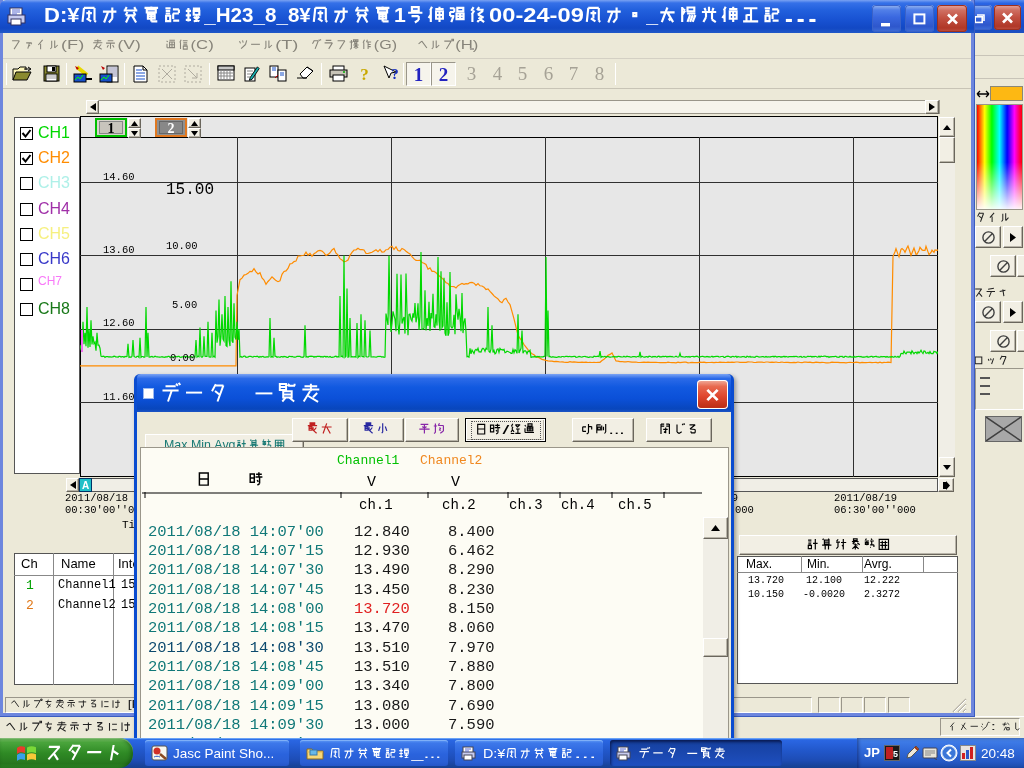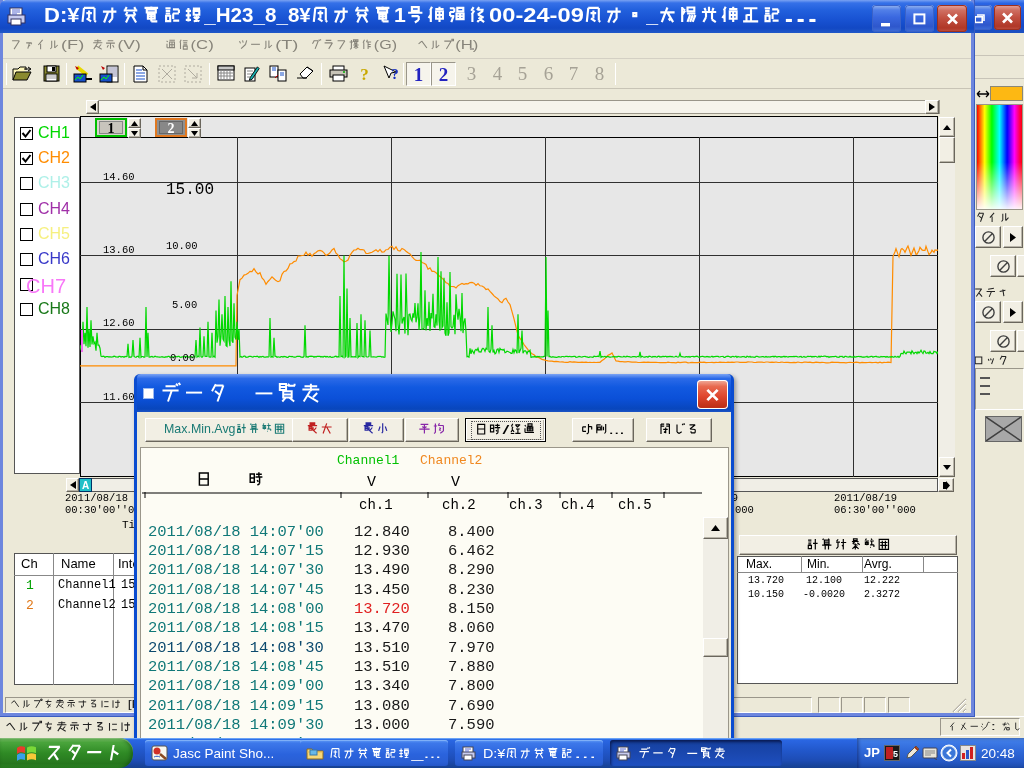--- a/index.html
+++ b/index.html
@@ -402,21 +402,21 @@
 <div class="t" style="left:38px;top:149px;font-size:16px;color:#ff8c00;font-weight:400">CH2</div>
 <div class="abs" style="left:20px;top:177px;width:13px;height:13px;background:#fff;border:1px solid #000;padding-left:0px"></div>
 <div class="t" style="left:38px;top:174px;font-size:16px;color:#aef0e8;font-weight:400">CH3</div>
 <div class="abs" style="left:20px;top:203px;width:13px;height:13px;background:#fff;border:1px solid #000;padding-left:0px"></div>
 <div class="t" style="left:38px;top:200px;font-size:16px;color:#a030a8;font-weight:400">CH4</div>
 <div class="abs" style="left:20px;top:228px;width:13px;height:13px;background:#fff;border:1px solid #000;padding-left:0px"></div>
 <div class="t" style="left:38px;top:225px;font-size:16px;color:#f6f080;font-weight:400">CH5</div>
 <div class="abs" style="left:20px;top:253px;width:13px;height:13px;background:#fff;border:1px solid #000;padding-left:0px"></div>
 <div class="t" style="left:38px;top:250px;font-size:16px;color:#3838c8;font-weight:400">CH6</div>
 <div class="abs" style="left:20px;top:278px;width:13px;height:13px;background:#fff;border:1px solid #000;padding-left:0px"></div>
-<div class="t" style="left:26px;top:275px;font-size:20px;color:#f878f8;font-weight:400">CH7</div>
+<div class="t" style="left:38px;top:275px;font-size:12px;color:#f878f8;font-weight:400">CH7</div>
 <div class="abs" style="left:20px;top:303px;width:13px;height:13px;background:#fff;border:1px solid #000;padding-left:0px"></div>
 <div class="t" style="left:38px;top:300px;font-size:16px;color:#187818;font-weight:400">CH8</div>
 <div class="abs" style="left:80px;top:116px;width:858px;height:361px;background:#e7e7e7;border:1px solid #000"></div>
 <div class="abs" style="left:80px;top:137px;width:858px;height:1px;background:#000"></div>
 <div class="abs" style="left:95px;top:118px;width:32px;height:19px;border:2px solid #00c000;background:#d8d4cc">
     <div style="position:absolute;left:2px;top:1px;width:24px;height:13px;background:#c8c4bc;border:1px solid #888;text-align:center;font-family:&quot;Liberation Serif&quot;,serif;font-weight:700;font-size:14px;line-height:13px;color:#000">1</div>
   </div>
 <div class="abs" style="left:155px;top:118px;width:32px;height:19px;border:2px solid #e07820;background:#909090">
     <div style="position:absolute;left:2px;top:1px;width:24px;height:13px;background:#888;border:1px solid #666;text-align:center;font-family:&quot;Liberation Serif&quot;,serif;font-weight:700;font-size:14px;line-height:13px;color:#fff">2</div>
   </div>
@@ -578,21 +578,21 @@
       <path d="M95.5 12.4H112.4" stroke="#fff" stroke-width="1.96" fill="none"></path>
       <path d="M119.8 3.1h6.3v5.9h-6.3ZM119.8 6.1H126.2M129.1 2.7L127.8 5.2M127.8 4.8H135.0M134.6 2.7V4.8M123.2 10.3h8.5v6.3h-8.5ZM123.2 13.5H131.7M125.7 16.7L122.3 20.5M129.5 16.7L134.2 20.5" stroke="#fff" stroke-width="1.96" fill="none"></path>
       <path d="M150.9 2.7V10.3M144.5 5.2H157.2M142.4 8.6H159.3M150.0 10.3L143.7 20.5M148.3 15.0L158.1 20.9M157.2 12.0L153.0 16.2" stroke="#fff" stroke-width="1.96" fill="none"></path>
     </svg>
   </div>
 <div class="cap capr" style="left:697px;top:380px;width:31px;height:29px;border-radius:4px;background:linear-gradient(180deg,#f0b0a0 0%,#e86a50 22%,#e04830 55%,#c03018 90%);box-shadow:inset 0 0 0 1px #fff">
     <svg width="17" height="16" viewBox="0 0 14 14">
       <path d="M2.5 2.5L11.5 11.5M11.5 2.5L2.5 11.5" stroke="#fff" stroke-width="2.4"></path>
     </svg>
   </div>
-<div class="btn" style="left:145px;top:418px;width:159px;height:24px">
+<div class="btn" style="left:145px;top:434px;width:159px;height:24px">
     <svg width="122" height="16" viewBox="0 0 122 16" style="overflow:visible">
       <text x="0.0" y="11.0" font-family="Liberation Sans" font-size="12.2" font-weight="400" fill="#1a7a74" textLength="71.5" lengthAdjust="spacingAndGlyphs">Max.Min.Avg</text>
       <path d="M73.3 2.8H76.3M73.6 4.5H76.3M73.6 6.1H76.1M73.6 7.4h2.8v3.0h-2.8ZM79.8 1.7V11.1M77.7 5.6H81.8" stroke="#1a7a74" stroke-width="1.06" fill="none"></path>
       <path d="M87.2 1.5L86.3 2.6M91.4 1.5L92.3 2.6M87.9 2.8h4.1v3.5h-4.1ZM87.9 4.6H92.1M85.9 7.2H94.1M88.6 7.2V11.1M91.6 7.2V11.1" stroke="#1a7a74" stroke-width="1.06" fill="none"></path>
       <path d="M100.0 1.5L99.1 2.6M104.1 1.5L105.0 2.6M98.4 3.5H102.3M100.3 3.5V7.4M99.1 4.9h2.5v1.6h-2.5ZM103.2 3.5H106.7M104.7 3.5V7.0M103.2 7.0H106.7M106.7 7.0V8.8M103.2 9.3H103.9" stroke="#1a7a74" stroke-width="1.06" fill="none"></path>
       <path d="M111.4 2.2h8.3v9.0h-8.3ZM114.1 3.3V10.2M116.9 3.3V10.2M112.3 4.9H118.7M112.3 7.4H118.7" stroke="#1a7a74" stroke-width="1.06" fill="none"></path>
     </svg>
   </div>
 <div class="btn" style="left:292px;top:418px;width:56px;height:24px">
     <svg width="29" height="18" viewBox="0 0 29 18" style="overflow:visible">
@@ -723,21 +723,21 @@
     </svg>
   </div>
 <div class="abs" style="left:46px;top:742px">
     <svg width="82" height="25" viewBox="0 0 82 25" style="overflow:visible">
       <path d="M3.7 4.9H14.7M14.4 4.9L5.5 17.4M9.6 11.2L15.1 17.8" stroke="#fff" stroke-width="2.10" fill="none" transform="skewX(-10)"></path>
       <path d="M28.1 2.7L24.8 9.0M27.8 3.8H34.8M34.8 3.8L29.6 17.8M27.4 8.6L31.8 12.3" stroke="#fff" stroke-width="2.10" fill="none" transform="skewX(-10)"></path>
       <path d="M43.0 10.1H57.0" stroke="#fff" stroke-width="2.10" fill="none" transform="skewX(-10)"></path>
       <path d="M68.2 3.1V18.2M68.2 8.6L74.4 12.3" stroke="#fff" stroke-width="2.10" fill="none" transform="skewX(-10)"></path>
     </svg>
   </div>
-<div class="tb" style="left:145px;width:161px;">
+<div class="tb" style="left:145px;width:144px;">
     <div style="margin-left:6px;margin-right:5px;flex:none">
       <svg width="17" height="16" viewBox="0 0 17 16">
         <rect x="1" y="1" width="15" height="14" rx="2" fill="#f8f8f0" stroke="#555"></rect>
         <circle cx="6" cy="6" r="3.5" fill="#d03028"></circle>
         <path d="M9 9l6 5" stroke="#8a4a20" stroke-width="2.5"></path>
         <path d="M3 12c2-1 4-1 6 0" stroke="#2858c8" fill="none"></path>
       </svg>
     </div>
     <div style="font-size:13.5px;white-space:nowrap">Jasc Paint Sho...</div>
   </div>

